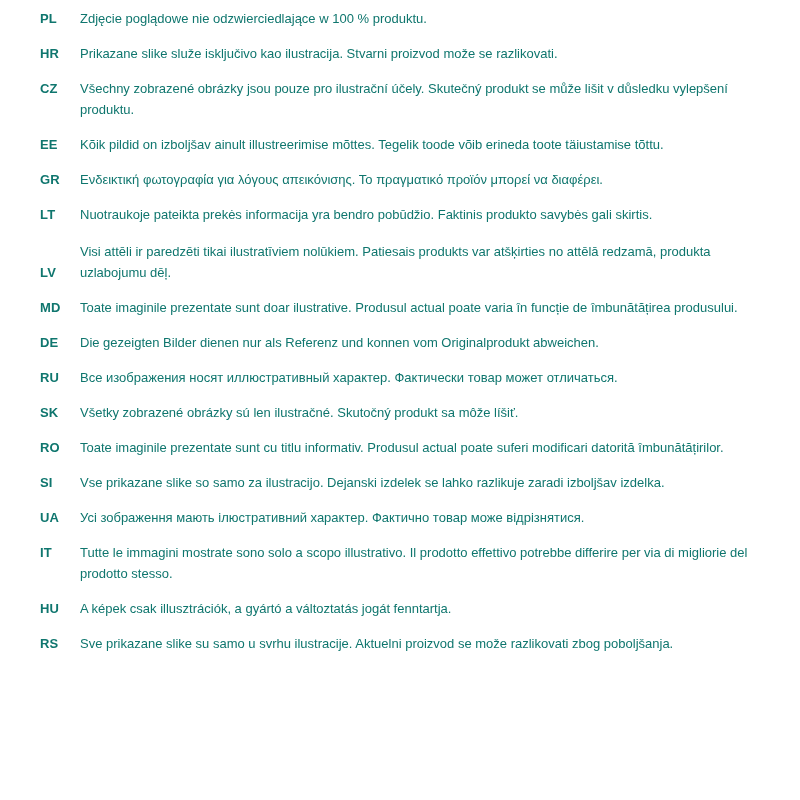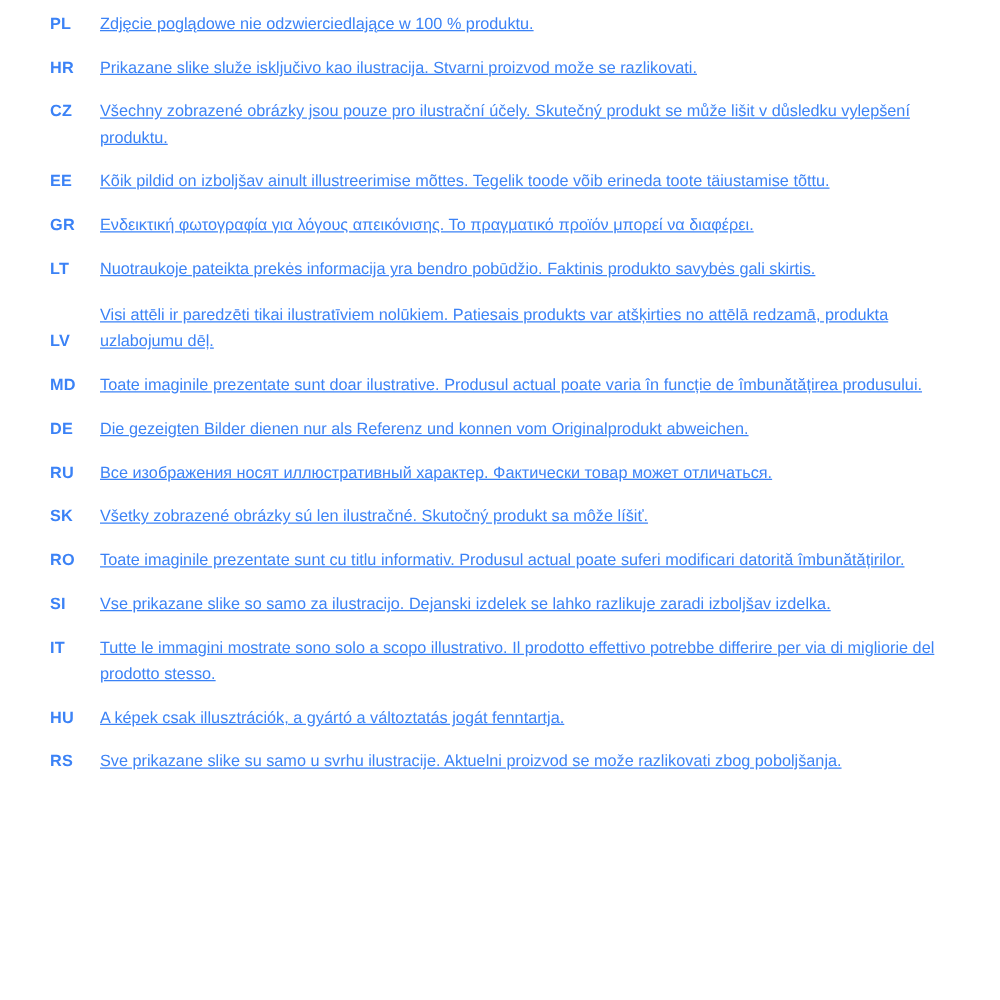--- a/index.html
+++ b/index.html
@@ -10,38 +10,37 @@
   .page {
     width: 800px;
     height: 800px;
     box-sizing: border-box;
     padding: 8px 30px 0 40px;
     overflow: hidden;
     background: #ffffff;
     font-family: "Liberation Sans", "DejaVu Sans", sans-serif;
     font-size: 13px;
     line-height: 21px;
-    color: #3b82f6;
+    color: #0f766e;
   }
   .row {
     display: flex;
     align-items: flex-start;
     margin-bottom: 14px;
   }
   
   .row:nth-child(7) { margin-top: 16px; align-items: flex-end; }
   .code {
     flex: 0 0 26px;
     margin-right: 14px;
     font-weight: bold;
     letter-spacing: 0.2px;
   }
   .text {
     max-width: 690px;
-    text-decoration: underline;
   }
 </style>
 </head>
 <body>
 
 <div class="page">
   <div id="rows-container">
   <div class="row">
     <span class="code">PL</span>
     <span class="text">Zdjęcie poglądowe nie odzwierciedlające w 100 % produktu.</span>
@@ -102,20 +101,24 @@
   <div class="row">
     <span class="code">RO</span>
     <span class="text">Toate imaginile prezentate sunt cu titlu informativ. Produsul actual poate suferi modificari datorită îmbunătățirilor.</span>
   </div>
 
   <div class="row">
     <span class="code">SI</span>
     <span class="text">Vse prikazane slike so samo za ilustracijo. Dejanski izdelek se lahko razlikuje zaradi izboljšav izdelka.</span>
   </div>
 
+  <div class="row">
+    <span class="code">UA</span>
+    <span class="text">Усі зображення мають ілюстративний характер. Фактично товар може відрізнятися.</span>
+  </div>
 
   <div class="row">
     <span class="code">IT</span>
     <span class="text">Tutte le immagini mostrate sono solo a scopo illustrativo. Il prodotto effettivo potrebbe differire per via di migliorie del prodotto stesso.</span>
   </div>
 
   <div class="row">
     <span class="code">HU</span>
     <span class="text">A képek csak illusztrációk, a gyártó a változtatás jogát fenntartja.</span>
   </div>

